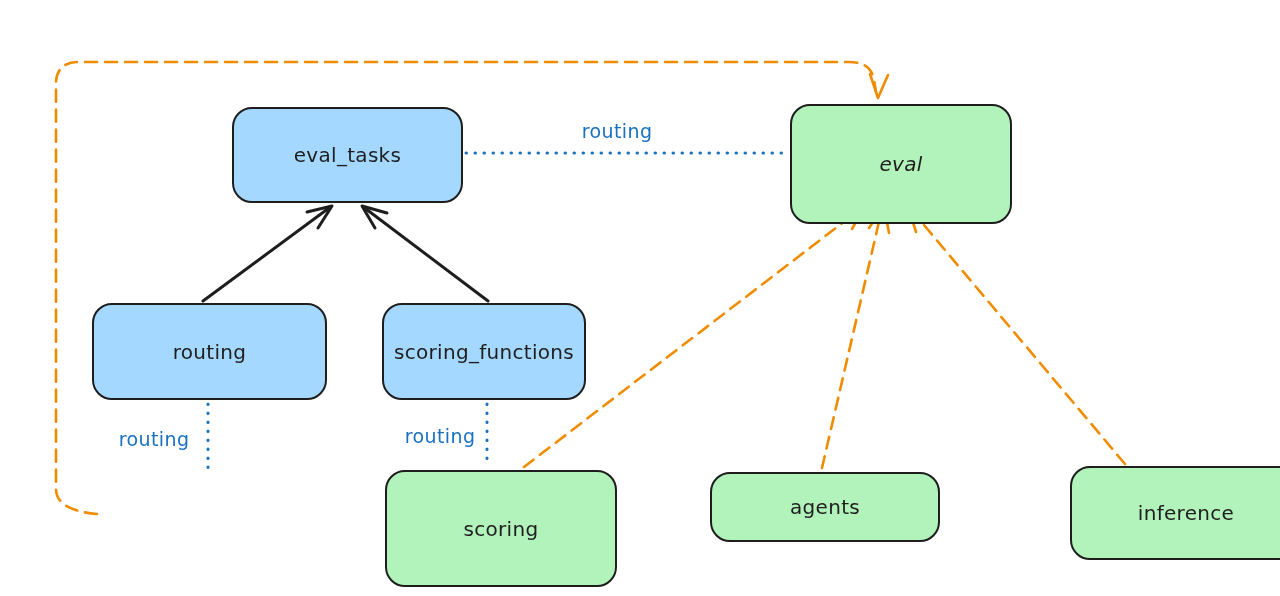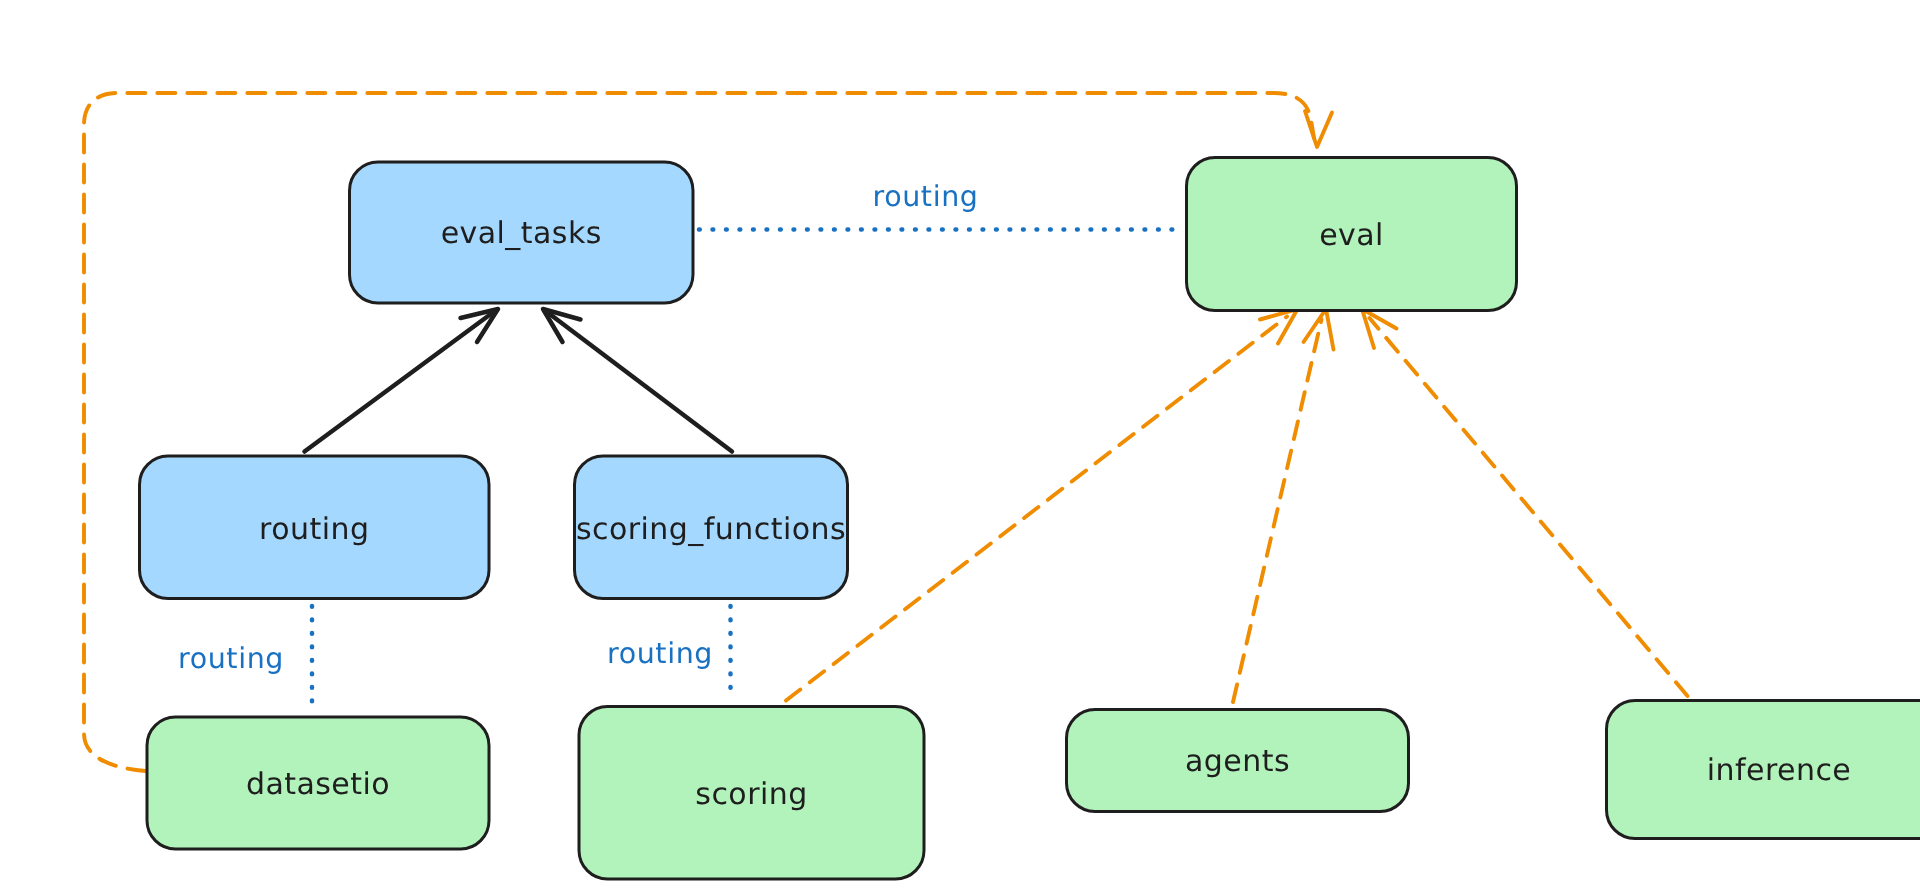--- a/index.html
+++ b/index.html
@@ -69,35 +69,32 @@
     <g>
       <path class="e-orange" d="M1125,464 L913,212"></path>
       <polyline class="e-orange head" points="916,232 908,206 931,219"></polyline>
     </g>
   </svg>
 
   <div class="node blue" style="left:232px;  top:107px; width:231px; height:96px;">
     <span>eval_tasks</span>
   </div>
 
-  <div class="node green" style="left:790px;  top:104px; width:222px; height:104px;">
+  <div class="node green" style="left:790px;  top:104px; width:222px; height:120px;font-style:italic;">
     <span>eval</span>
   </div>
 
   <div class="node blue" style="left:92px;   top:303px; width:235px; height:97px;">
     <span>routing</span>
   </div>
 
-  <div class="node blue" style="left:382px;  top:303px; width:184px; height:97px;">
+  <div class="node blue" style="left:382px;  top:303px; width:204px; height:97px;">
     <span>scoring_functions</span>
   </div>
 
-  <div class="node green" style="left:97px;   top:477px; width:230px; height:90px;">
-    <span>datasetio</span>
-  </div>
 
   <div class="node green" style="left:385px;  top:470px; width:232px; height:117px;">
     <span>scoring</span>
   </div>
 
   <div class="node green" style="left:710px;  top:472px; width:230px; height:70px;">
     <span>agents</span>
   </div>
 
   <div class="node green" style="left:1023px; top:466px; width:232px; height:94px;margin-left:47px;">

